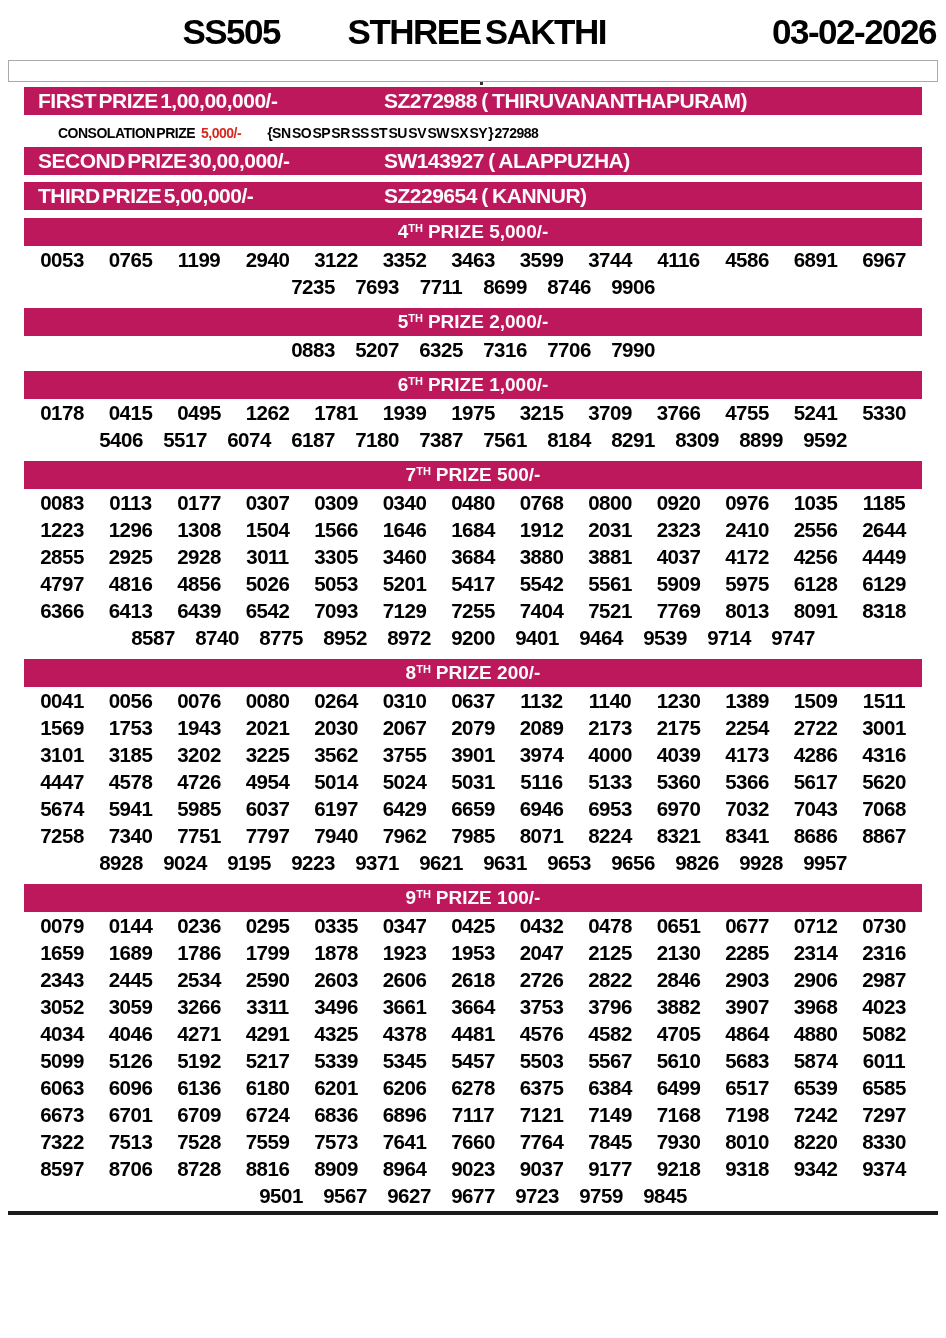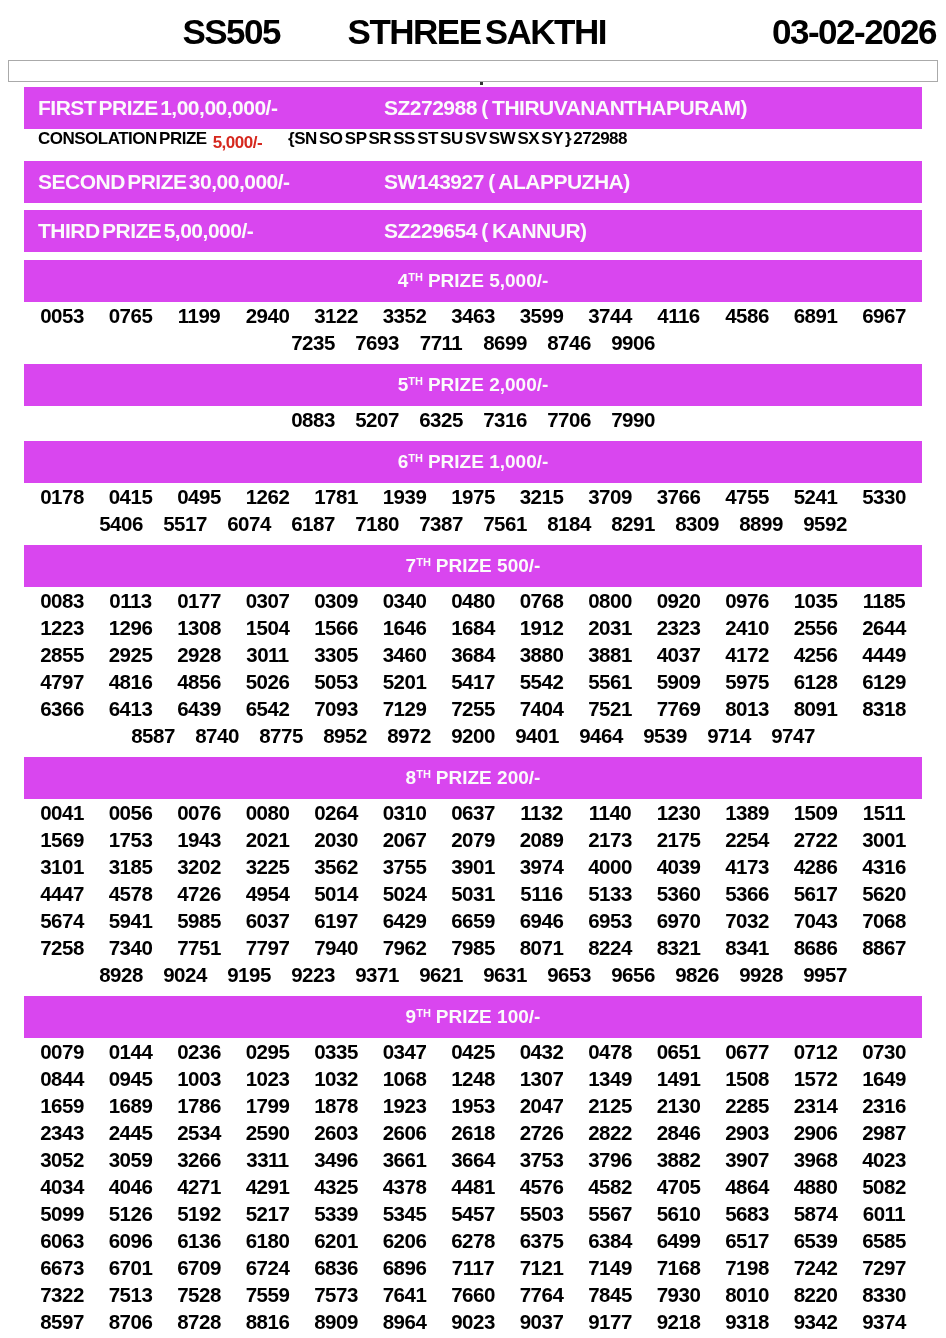--- a/index.html
+++ b/index.html
@@ -18,29 +18,29 @@
   
   .blank-strip{
     margin:4px 8px 5px 8px;height:20px;background:#fff;
     border:1px solid #aaa;position:relative;
   }
   .blank-strip .dot{
     position:absolute;left:50.8%;bottom:-4px;width:3px;height:3px;background:#333;
   }
   
   .bar{
-    background:#d946ef;color:#fbfbfb;margin:0 24px;height:42px;
+    background:#be185d;color:#fbfbfb;margin:0 24px;height:28px;
     display:flex;align-items:center;box-sizing:border-box;
   }
   .top-bar{font-size:21px;letter-spacing:-0.5px;}
   .top-bar .p-label{padding-left:14px;width:346px;flex:none;word-spacing:-3px;white-space:nowrap;}
   .top-bar .p-winner{word-spacing:-1px;white-space:nowrap;}
   .consolation{
-    height:26px;display:flex;align-items:flex-start;padding-left:38px;
-    font-size:17px;letter-spacing:-0.5px;word-spacing:-2px;white-space:nowrap;
+    height:26px;display:flex;align-items:flex-end;padding-left:58px;
+    font-size:14px;letter-spacing:-0.5px;word-spacing:-2px;white-space:nowrap;
   }
   .consolation .amt{margin:4px 26px 0 6px;}
   #bar-second{margin-top:6px;}
   #bar-third{margin-top:7px;}
   
   .prize-section{margin-top:8px;}
   .section-bar{justify-content:center;font-size:19px;letter-spacing:0;}
   .section-bar sup{font-size:11px;line-height:0;vertical-align:6px;margin-top:8px;}
   .section-bar .rest{margin-left:5px;}
   .num-row{
@@ -393,35 +393,20 @@
             <span class="num">0347</span>
             <span class="num">0425</span>
             <span class="num">0432</span>
             <span class="num">0478</span>
             <span class="num">0651</span>
             <span class="num">0677</span>
             <span class="num">0712</span>
             <span class="num">0730</span>
           </div>
           <div class="num-row">
-            <span class="num">0844</span>
-            <span class="num">0945</span>
-            <span class="num">1003</span>
-            <span class="num">1023</span>
-            <span class="num">1032</span>
-            <span class="num">1068</span>
-            <span class="num">1248</span>
-            <span class="num">1307</span>
-            <span class="num">1349</span>
-            <span class="num">1491</span>
-            <span class="num">1508</span>
-            <span class="num">1572</span>
-            <span class="num">1649</span>
-          </div>
-          <div class="num-row">
             <span class="num">1659</span>
             <span class="num">1689</span>
             <span class="num">1786</span>
             <span class="num">1799</span>
             <span class="num">1878</span>
             <span class="num">1923</span>
             <span class="num">1953</span>
             <span class="num">2047</span>
             <span class="num">2125</span>
             <span class="num">2130</span>

